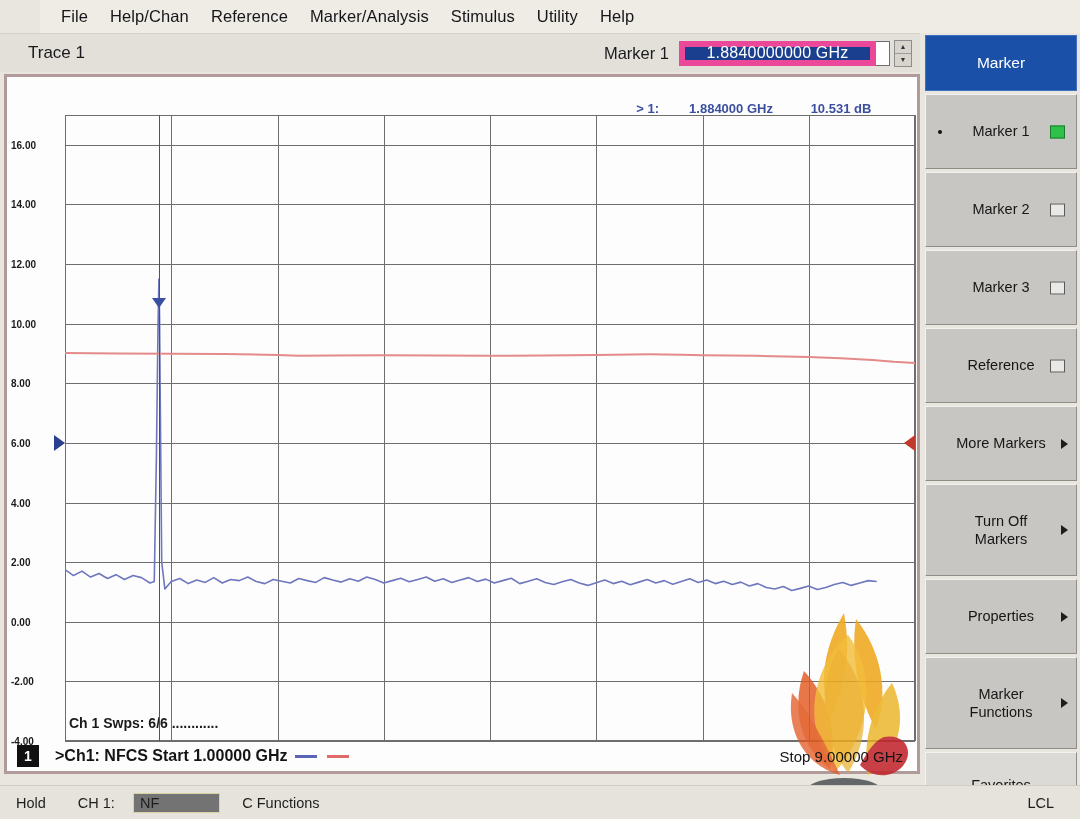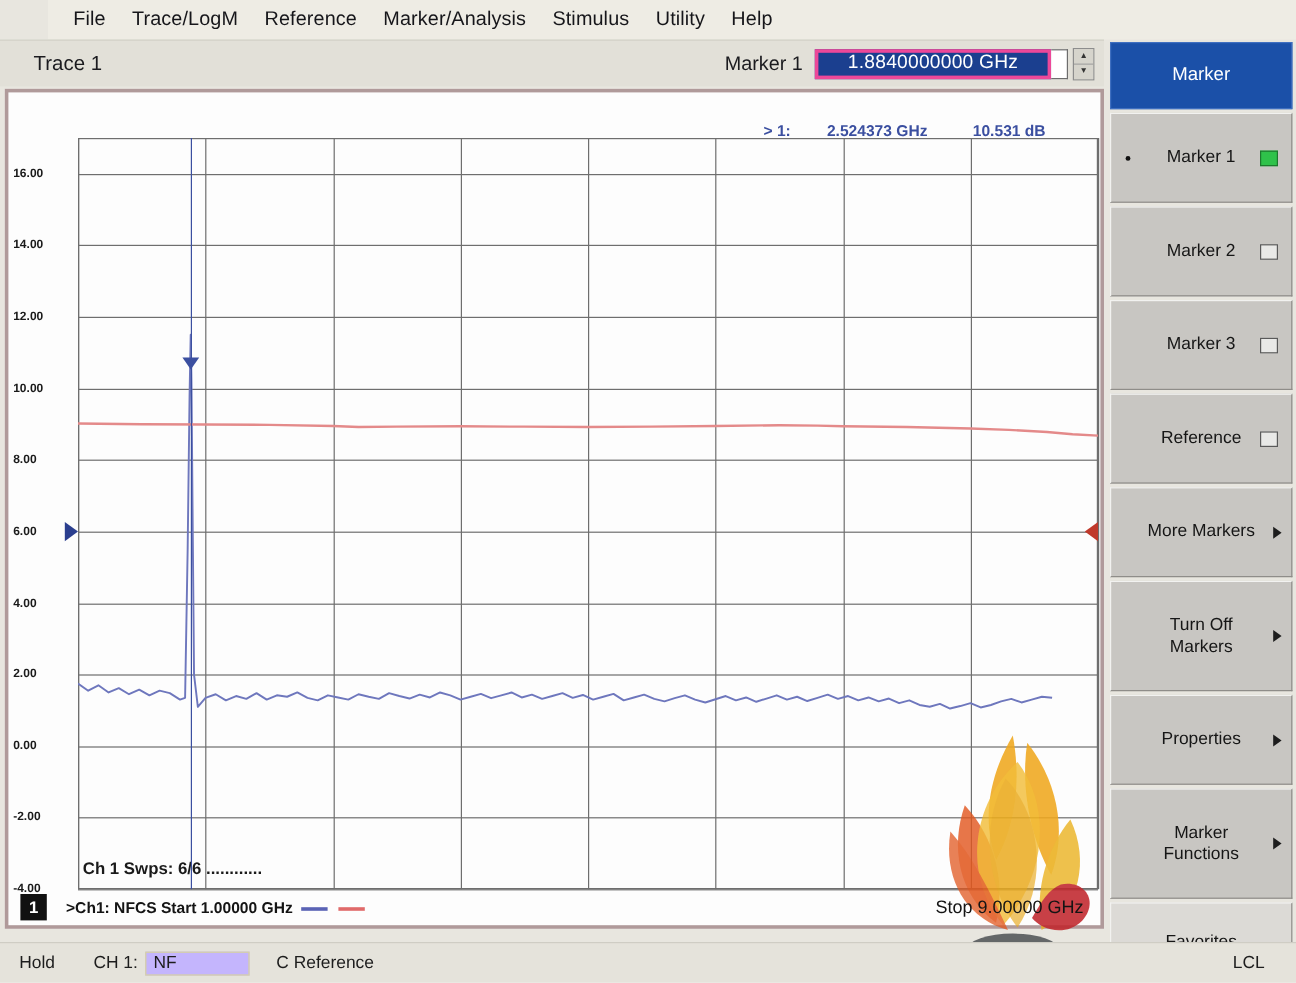--- a/index.html
+++ b/index.html
@@ -11,21 +11,21 @@
            display:flex;align-items:center;padding-left:10px;box-sizing:border-box;margin-left:40px;}
   .menubar .mi{font-size:16.5px;color:#16161a;padding:0 11px;white-space:nowrap;letter-spacing:.1px;}
 
   
   .tracebar{position:absolute;left:0;top:33px;width:920px;height:39px;background:#e2e0d8;
             border-top:1px solid #d3d1c8;display:flex;align-items:center;box-sizing:border-box;}
   .tracebar .tlabel{font-size:17px;color:#1b1b1f;margin-left:28px;}
   .tracebar .mlabel{font-size:16.5px;color:#1b1b1f;margin-left:auto;}
   .mvalbox{margin-left:10px;width:197px;height:25px;background:#1b3f8f;color:#fff;
            font-size:16px;display:flex;align-items:center;justify-content:center;
-           border:3px solid #ec4899;box-sizing:border-box;letter-spacing:.2px;}
+           border:6px solid #ec4899;box-sizing:border-box;letter-spacing:.2px;}
   .mvalpad{width:14px;height:25px;background:#fff;border:1px solid #6d6d6d;border-left:none;box-sizing:border-box;}
   .spin{margin-left:4px;margin-right:8px;width:18px;height:27px;display:flex;flex-direction:column;
         border:1px solid #8d8d8d;box-sizing:border-box;}
   .spin div{flex:1;background:#d6d4cc;display:flex;align-items:center;justify-content:center;
             font-size:7px;color:#333;}
   .spin div:first-child{border-bottom:1px solid #9c9c9c;}
 
   
   .plotframe{position:absolute;left:4px;top:74px;width:916px;height:700px;background:#fdfdfd;
              border:3px solid #b09a9a;box-sizing:border-box;}
@@ -67,21 +67,21 @@
   
   .mktri{position:absolute;width:0;height:0;border-left:7px solid transparent;
          border-right:7px solid transparent;border-top:10px solid #3b4fa0;}
   .mkstem{position:absolute;width:1px;background:#3b4fa0;}
 
   
   .swpsrow{position:absolute;left:62px;bottom:40px;font-size:14px;color:#1a1a1a;font-weight:bold;}
   .chnrow{position:absolute;left:0;bottom:0;width:100%;height:30px;display:flex;align-items:center;}
   .chbox{margin-left:10px;width:22px;height:22px;background:#111;color:#fff;font-size:14px;
          font-weight:bold;display:flex;align-items:center;justify-content:center;}
-  .chtext{margin-left:16px;font-size:13px;color:#141414;font-weight:bold;}
+  .chtext{margin-left:16px;font-size:16px;color:#141414;font-weight:bold;}
   .legline{display:inline-block;width:22px;height:3px;vertical-align:middle;margin:0 3px;}
   .stoptext{margin-left:auto;margin-right:14px;font-size:15px;color:#141414;font-weight:normal;}
 
   
   .wm{position:absolute;left:745px;top:528px;width:180px;height:230px;pointer-events:none;}
   .wmtext{position:absolute;left:756px;top:708px;font-size:22px;font-weight:bold;color:#15151a;
           letter-spacing:3px;font-family:"DejaVu Sans",sans-serif;pointer-events:none;}
 
   
   .softkeys{position:absolute;left:925px;top:35px;width:152px;height:745px;}
@@ -102,32 +102,32 @@
   .sk .arr{position:absolute;right:8px;top:50%;transform:translateY(-50%);
            width:0;height:0;border-top:5px solid transparent;border-bottom:5px solid transparent;
            border-left:7px solid #1d1d1d;}
 
   
   .statusbar{position:absolute;left:0;bottom:0;width:1080px;height:34px;background:#e5e3db;
              border-top:1px solid #cfcdc4;display:flex;align-items:center;box-sizing:border-box;}
   .statusbar .s{font-size:14.5px;color:#1d1d1d;}
   .s-hold{margin-left:16px;}
   .s-ch{margin-left:32px;}
-  .s-nf{margin-left:6px;background:#c4b5fd;border:1px solid #d8d3a0;padding:1px 60px 1px 6px;}
+  .s-nf{margin-left:18px;background:#737373;border:1px solid #d8d3a0;padding:1px 60px 1px 6px;}
   .s-cal{margin-left:22px;}
   .s-lcl{margin-left:auto;margin-right:26px;}
 </style>
 </head>
 <body>
 
 <div id="app">
 
   <div class="menubar">
     <div class="mi">File</div>
-    <div class="mi">Trace/LogM</div>
+    <div class="mi">Help/Chan</div>
     <div class="mi">Reference</div>
     <div class="mi">Marker/Analysis</div>
     <div class="mi">Stimulus</div>
     <div class="mi">Utility</div>
     <div class="mi">Help</div>
   </div>
 
   <div class="tracebar">
     <div class="tlabel">Trace 1</div>
     <div class="mlabel">Marker 1</div>
@@ -138,21 +138,21 @@
       <div>▼</div>
     </div>
   </div>
 
   <div class="plotframe">
     <div class="plotinner">
 
 
       <div class="mkreadout">
         <span class="mk-gt">&gt; 1:</span>
-        <span class="mk-freq">2.524373  GHz</span>
+        <span class="mk-freq">1.884000  GHz</span>
         <span class="mk-amp">10.531  dB</span>
       </div>
 
       <div class="yaxis">
           <div class="ylab" style="top: 29.8095px;">16.00</div>
           <div class="ylab" style="top: 89.4286px;">14.00</div>
           <div class="ylab" style="top: 149.048px;">12.00</div>
           <div class="ylab" style="top: 208.667px;">10.00</div>
           <div class="ylab" style="top: 268.286px;">8.00</div>
           <div class="ylab" style="top: 327.905px;">6.00</div>
@@ -266,17 +266,17 @@
       </div>
       <div class="sk row fav">
         <span class="lbl">Favorites</span>
       </div>
     </div>
 
   <div class="statusbar">
     <div class="s s-hold">Hold</div>
     <div class="s s-ch">CH 1:</div>
     <div class="s s-nf">NF</div>
-    <div class="s s-cal">C Reference</div>
+    <div class="s s-cal">C Functions</div>
     <div class="s s-lcl">LCL</div>
   </div>
 
 </div>
 
 </body></html>

